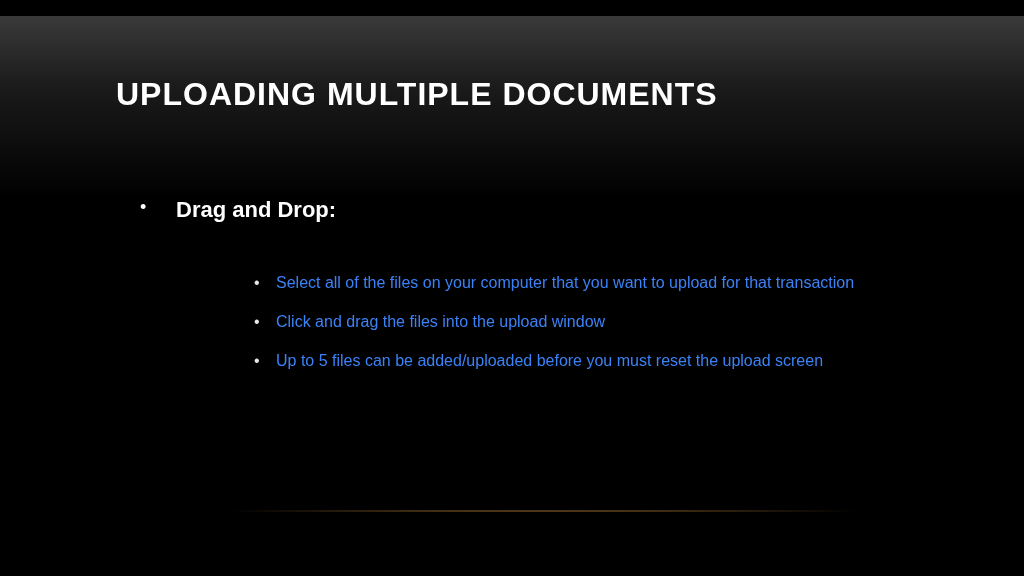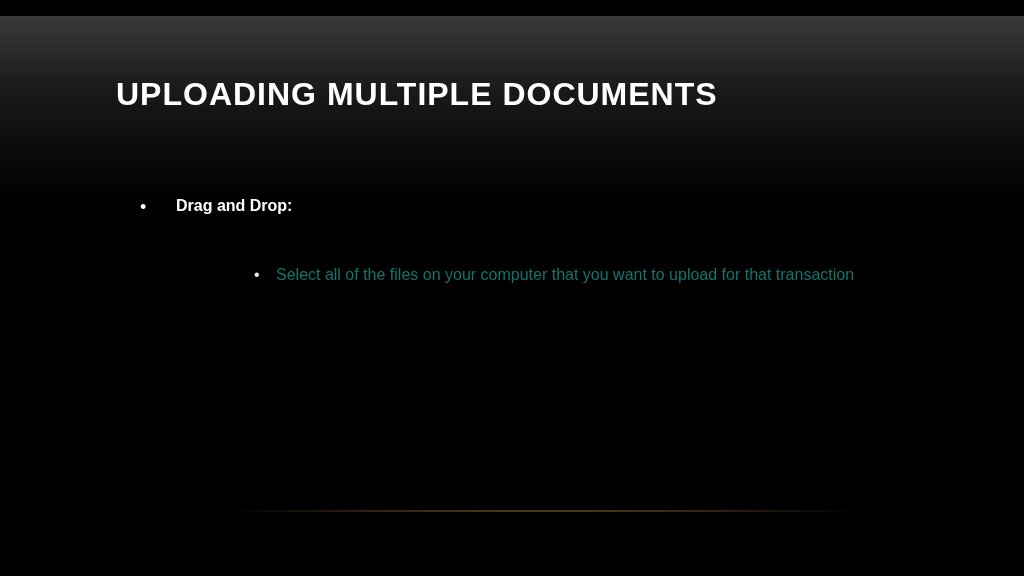--- a/index.html
+++ b/index.html
@@ -33,35 +33,35 @@
     }
     .main-bullet::before {
       content: "•";
       position: absolute;
       left: 8px;
       top: 0;
       color: #ffffff;
       font-size: 18px;
     }
     .main-bullet-text {
-      font-size: 16px;
+      font-size: 22px;
       font-weight: bold;
       color: #ffffff;
     }
     .sub-bullets {
       list-style: none;
       padding: 16px 0 0 62px;
     }
     .sub-bullet {
       position: relative;
       padding-left: 22px;
       font-size: 16px;
       line-height: 1.45;
       margin-bottom: 14px;
-      color: #0f766e;
+      color: #3b82f6;
       max-width: 790px;
     }
     .sub-bullet::before {
       content: "•";
       position: absolute;
       left: 0;
       top: 0;
       color: #e8e8e8;
       font-size: 16px;
     }
@@ -77,17 +77,19 @@
 </head>
 <body>
 
 <h1 class="slide-title">UPLOADING MULTIPLE DOCUMENTS</h1>
 
 <div class="content">
   <div class="main-bullet">
     <span class="main-bullet-text">Drag and Drop:</span>
     <ul class="sub-bullets">
       <li class="sub-bullet">Select all of the files on your computer that you want to upload for that transaction</li>
+      <li class="sub-bullet">Click and drag the files into the upload window</li>
+      <li class="sub-bullet">Up to 5 files can be added/uploaded before you must reset the upload screen</li>
     </ul>
   </div>
 </div>
 
 <div class="divider"></div>
 
 </body></html>

